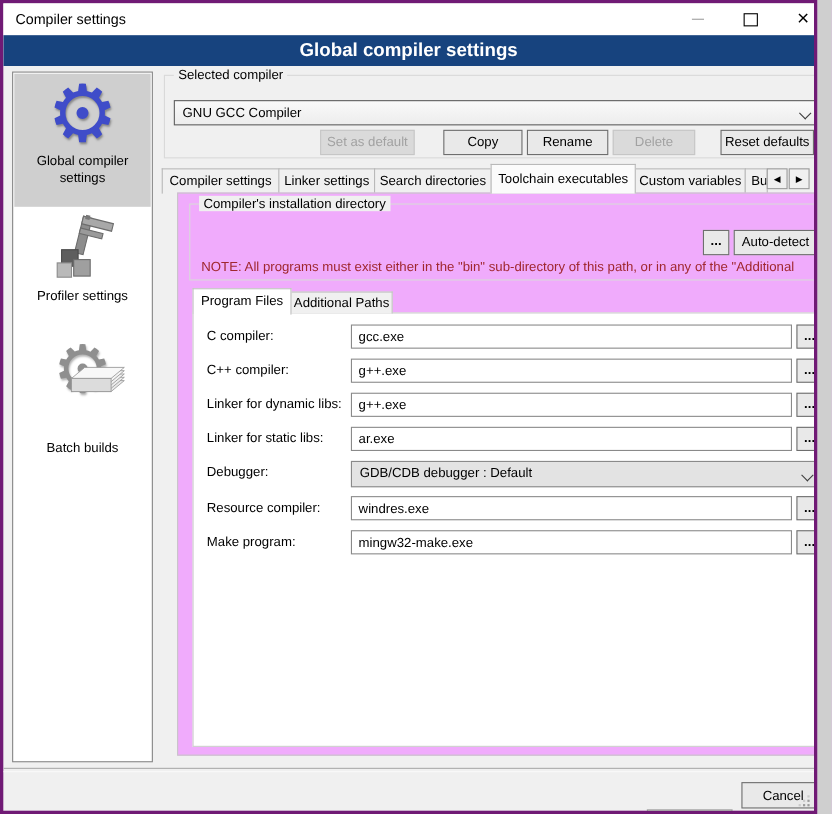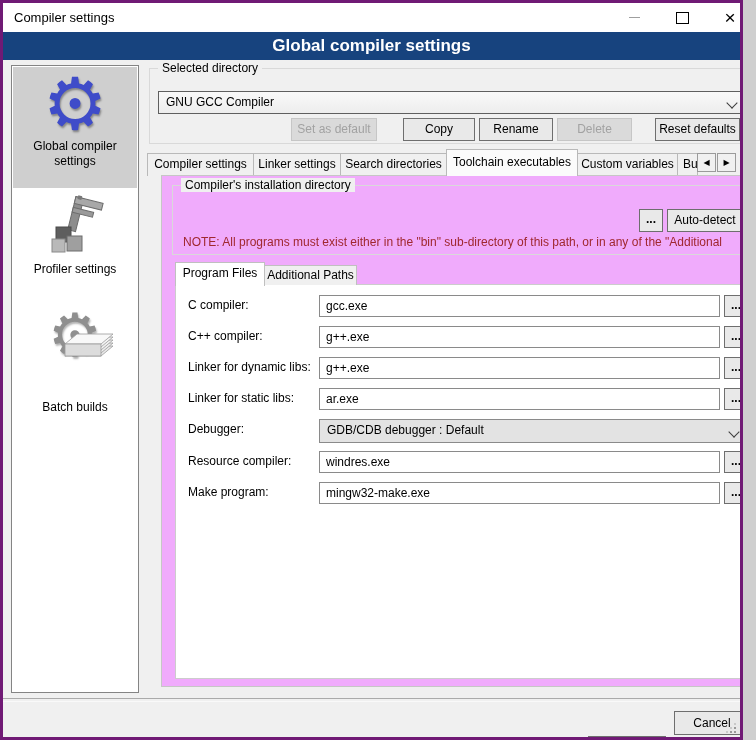--- a/index.html
+++ b/index.html
@@ -127,21 +127,21 @@
             <polygon points="2,14 38,14 50,4 14,4" fill="#f8f8f8" stroke="#9a9a9a" stroke-width="0.8"></polygon>
             <rect x="2" y="14" width="36" height="12" fill="#dcdcdc" stroke="#9a9a9a" stroke-width="0.8"></rect>
           </g>
         </svg>
       </div>
       <div class="sb-label" style="margin-top:32px;">Batch builds</div>
     </div>
   </div>
 
   <div class="groupbox" style="left:146px;top:65px;width:602px;height:76px;">
-    <span class="grouplabel">Selected directory</span>
+    <span class="grouplabel">Selected compiler</span>
     <div class="combo" style="left:8px;top:22px;width:588px;height:23px;">
       <span>GNU GCC Compiler</span>
       <span class="chev"></span>
     </div>
     <div class="btn disabled" style="left:141px;top:49px;width:86px;height:23px;">Set as default</div>
     <div class="btn" style="left:253px;top:49px;width:72px;height:23px;">Copy</div>
     <div class="btn" style="left:329px;top:49px;width:74px;height:23px;">Rename</div>
     <div class="btn disabled" style="left:407px;top:49px;width:75px;height:23px;">Delete</div>
     <div class="btn" style="left:505px;top:49px;width:85px;height:23px;">Reset defaults</div>
   </div>

